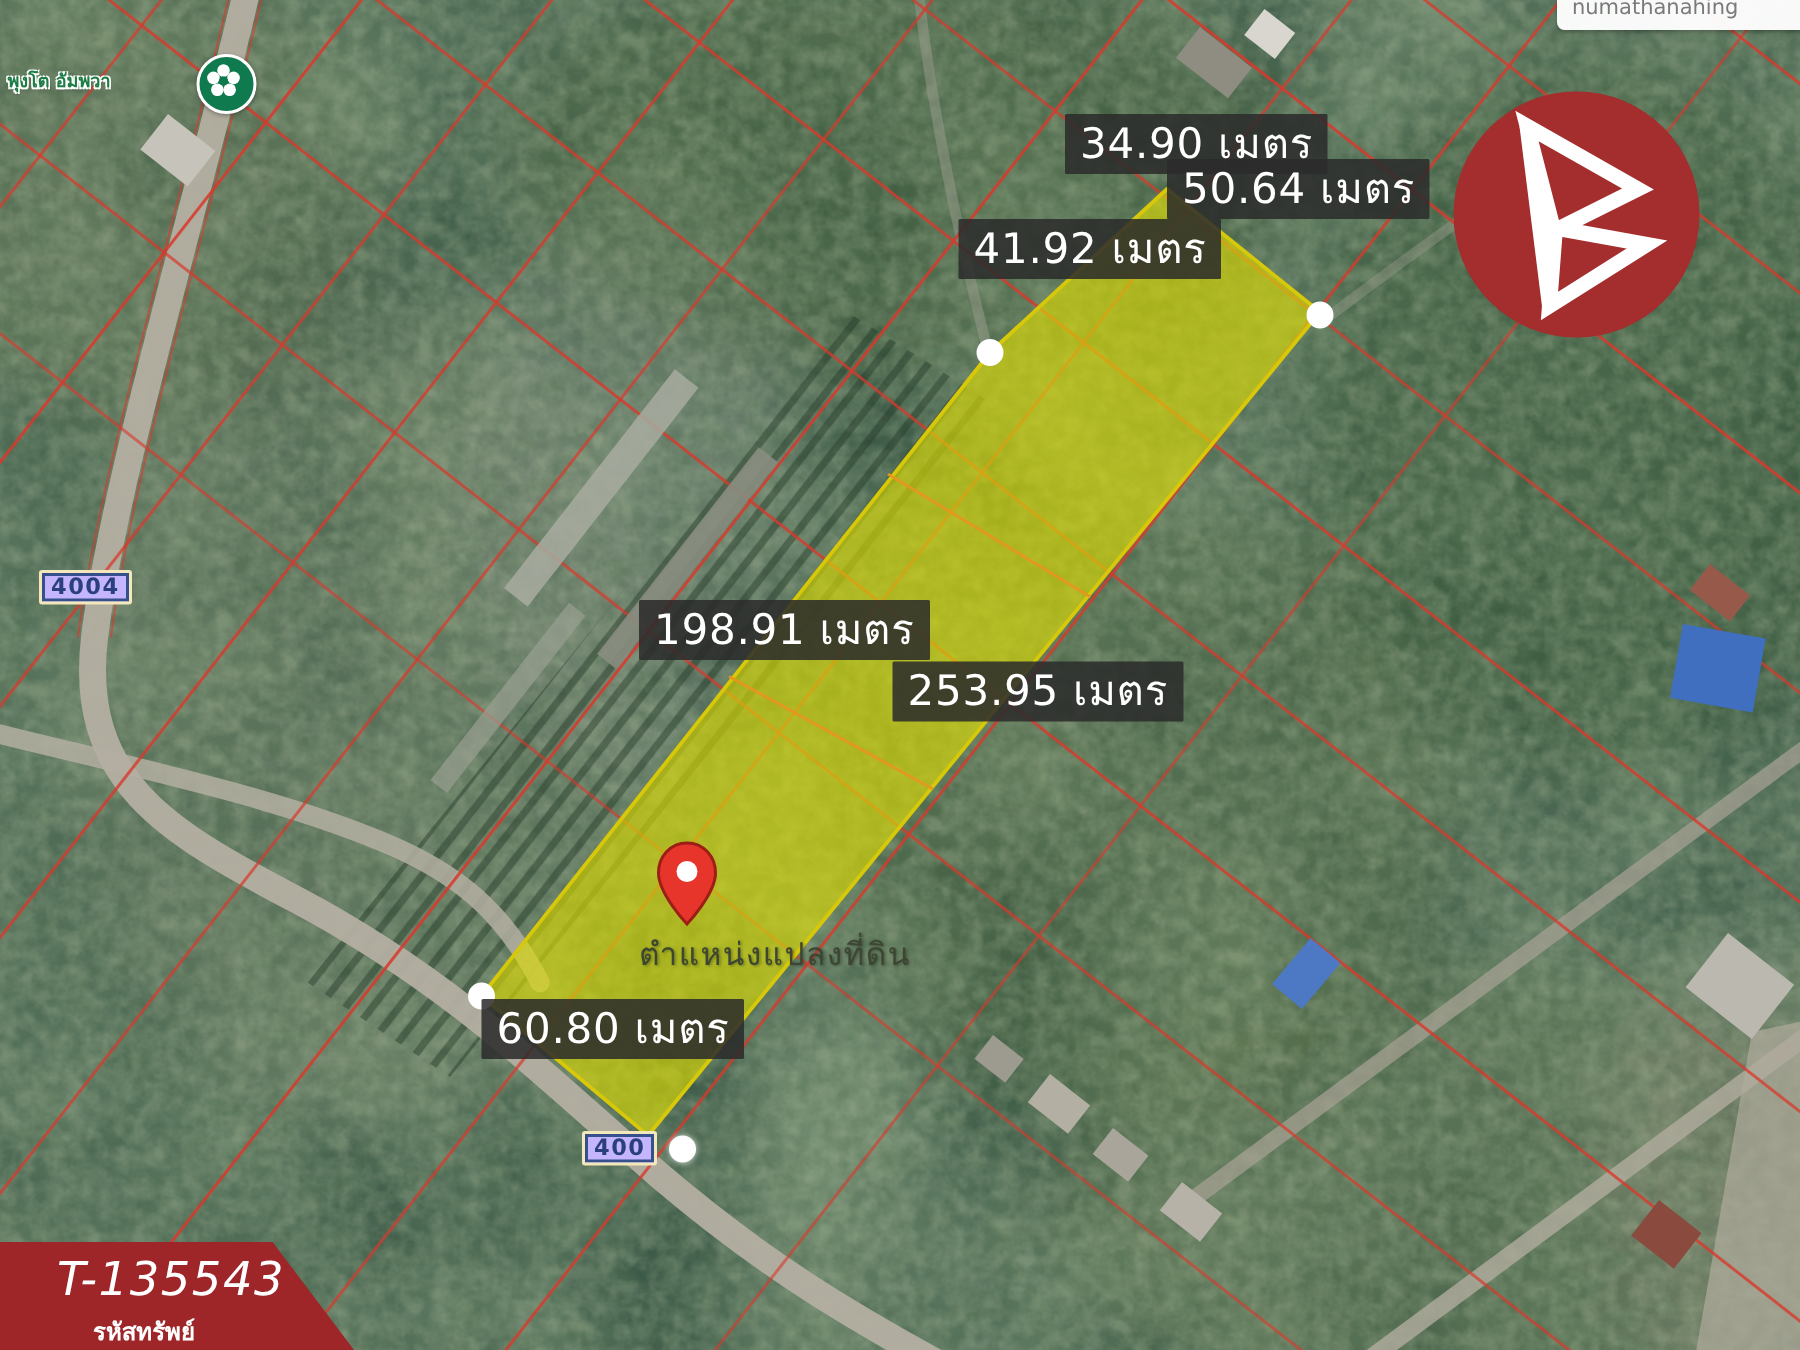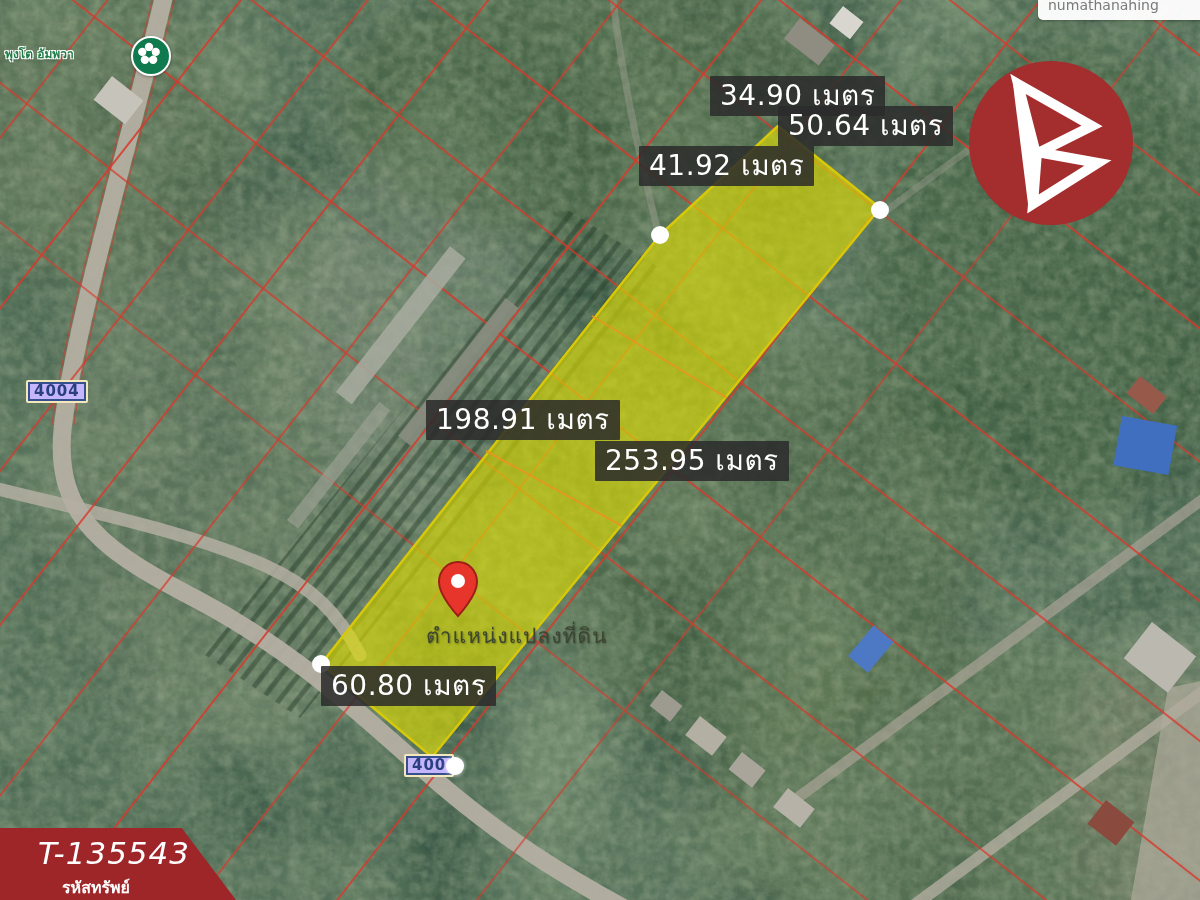--- a/index.html
+++ b/index.html
@@ -207,21 +207,21 @@
   <div class="chip" style="left:710px;top:76px;">34.90 เมตร</div>
   <div class="chip" style="left:778px;top:106px;">50.64 เมตร</div>
   <div class="chip" style="left:639px;top:146px;">41.92 เมตร</div>
   <div class="chip" style="left:426px;top:400px;">198.91 เมตร</div>
   <div class="chip" style="left:595px;top:441px;">253.95 เมตร</div>
   <div class="chip" style="left:321px;top:666px;">60.80 เมตร</div>
 
   <div class="pin-caption">ตำแหน่งแปลงที่ดิน</div>
 
   <div class="badge" style="left:26px;top:380px;">4004</div>
-  <div class="badge" style="left:404px;top:754px;">400</div>
+  <div class="badge" style="left:388px;top:754px;">400</div>
   <div class="vertex-dot-html" style="left:446px;top:757px;"></div>
 
   <div class="place-label">พุงโต อัมพวา</div>
   <div class="poi">
     <svg width="32" height="32" viewBox="0 0 32 32">
       <g fill="#ffffff">
         <circle cx="16" cy="9" r="4.2"></circle>
         <circle cx="22.7" cy="13.9" r="4.2"></circle>
         <circle cx="20.1" cy="21.8" r="4.2"></circle>
         <circle cx="11.9" cy="21.8" r="4.2"></circle>

